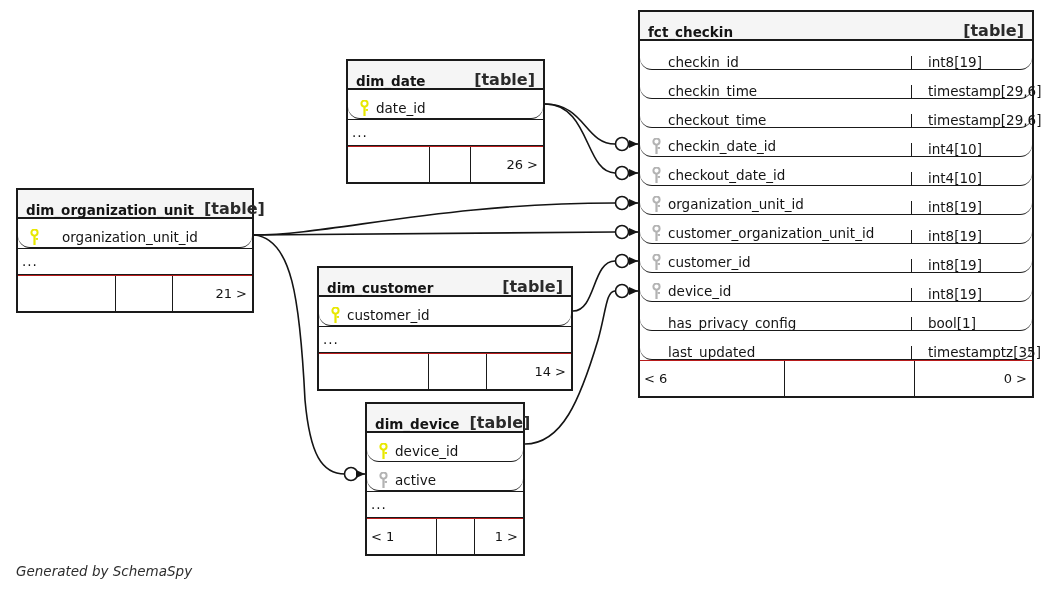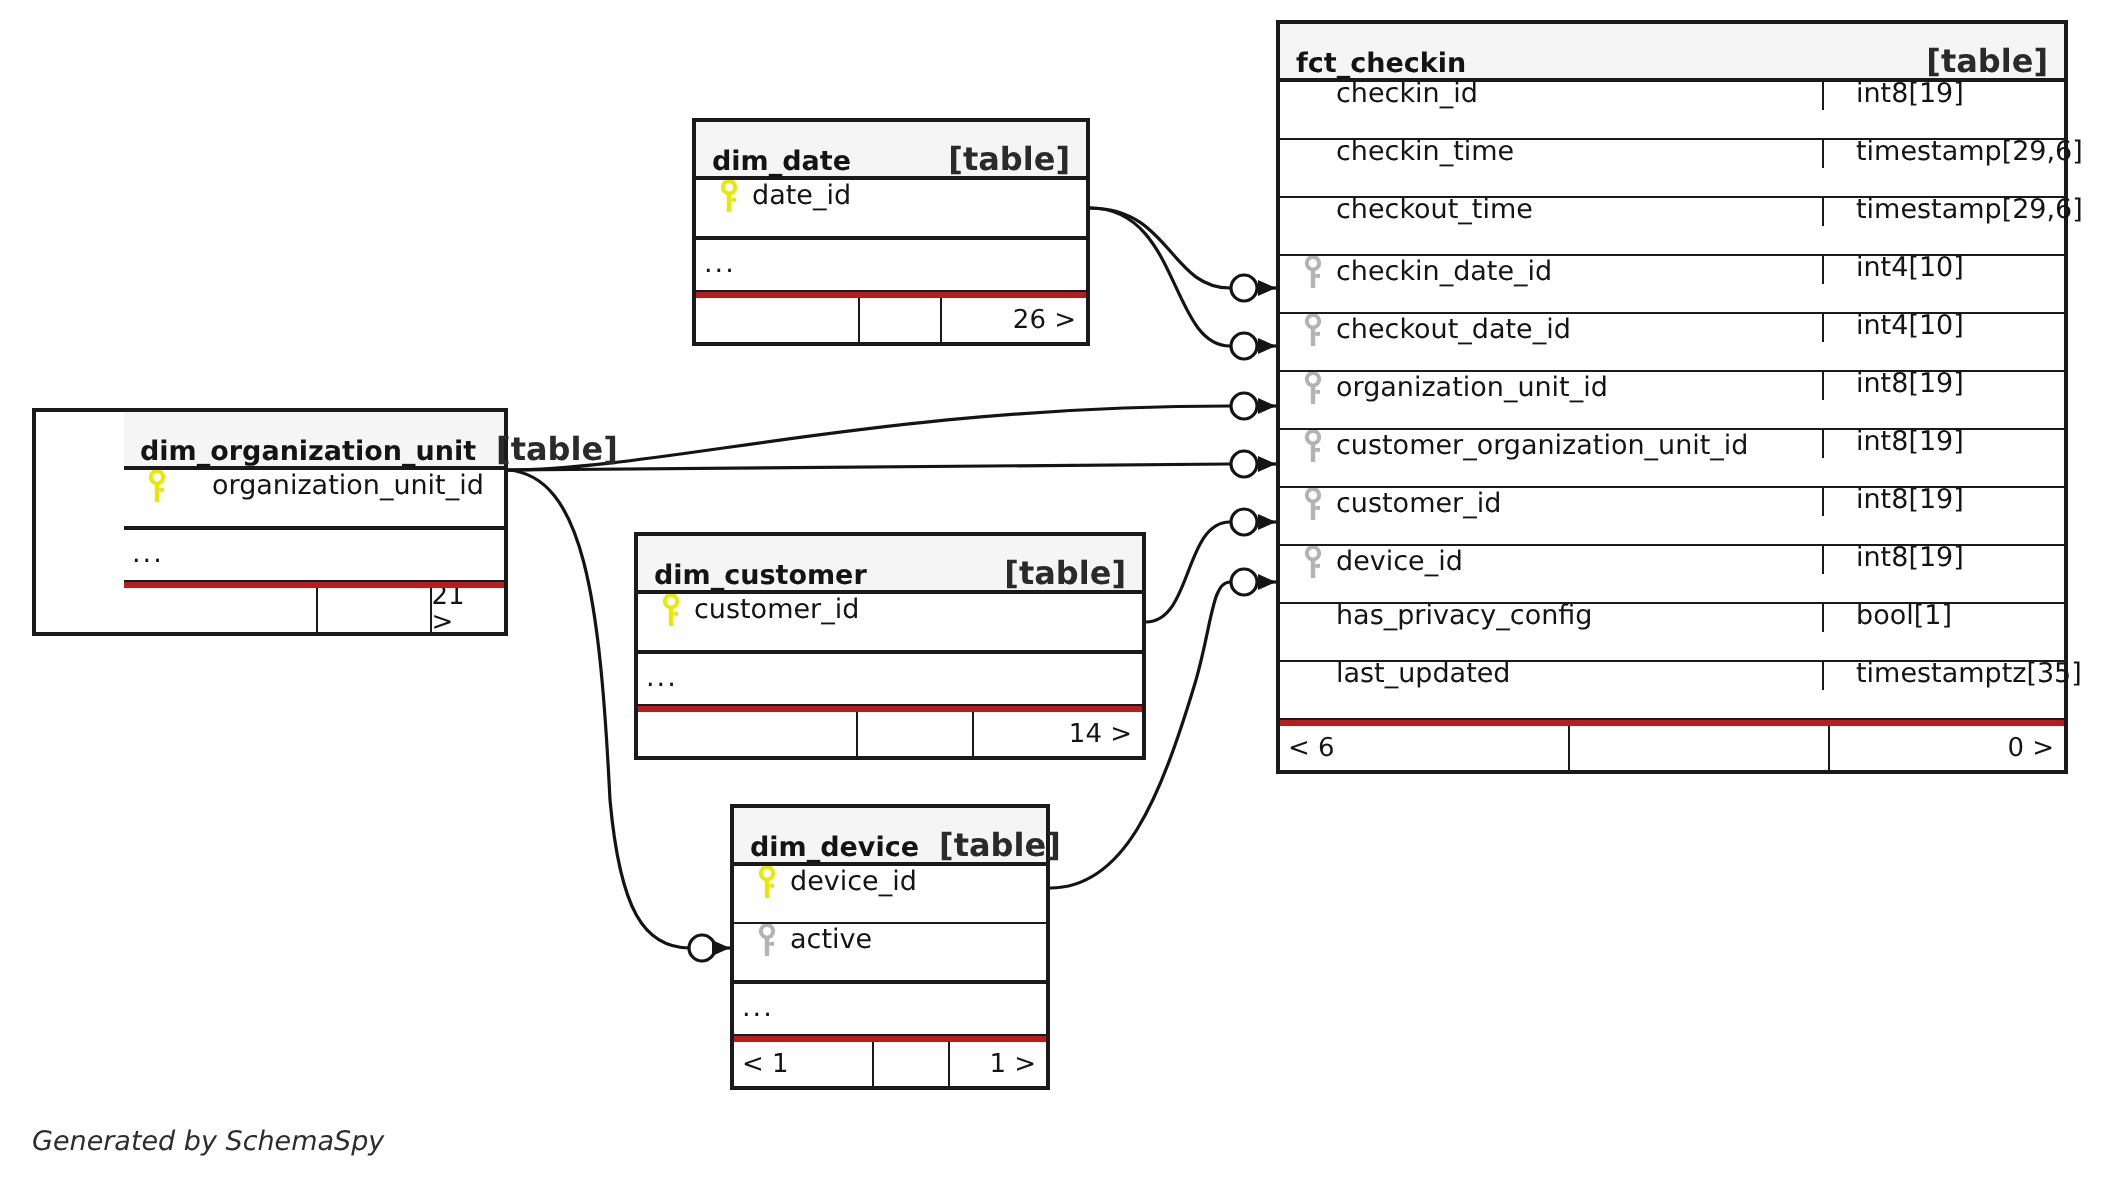--- a/index.html
+++ b/index.html
@@ -59,24 +59,25 @@
   .tbl-kind {
     font-size: 16px;
     color: #2a2a2a;
     white-space: nowrap;
     padding-left: 10px;
     font-weight: bold;
   }
 
   .tbl-row {
     display: flex;
-    align-items: flex-start;
+    align-items: flex-end;
     border-bottom: 1px solid #1a1a1a;
     height: 29px;
     box-sizing: border-box;
+    border-radius: 12px;
   }
   .tbl-row:last-child { border-bottom: none; }
 
   .col-name {
     flex: 1 1 auto;
     display: flex;
     align-items: center;
     padding-left: 6px;
     box-sizing: border-box;
     min-width: 0;
@@ -111,23 +112,23 @@
     align-items: center;
     padding-left: 4px;
     box-sizing: border-box;
     font-size: 13.5px;
     letter-spacing: 1px;
   }
 
   
   .tbl-footer {
     display: flex;
-    height: 25px;
-    box-sizing: border-box;
-    border-top: 3px solid #b91c1c;
+    height: 36px;
+    box-sizing: border-box;
+    border-top: 1px solid #b91c1c;
   }
   .foot-cell {
     display: flex;
     align-items: center;
     box-sizing: border-box;
     font-size: 13px;
     border-right: 1px solid #1a1a1a;
     overflow: hidden;
   }
   .foot-cell:last-child { border-right: none; }
@@ -145,21 +146,21 @@
     top: 563px;
     font-size: 13.5px;
     color: #2d2d2d;
     white-space: nowrap;
     font-style: italic;
   }
 
   
   #tbl-fct_checkin        { left: 638px; top: 10px;  width: 396px; }
   #tbl-dim_date           { left: 346px; top: 59px;  width: 199px; }
-  #tbl-dim_organization_unit { left: 16px; top: 204px; width: 238px; padding-left: 44px; }
+  #tbl-dim_organization_unit { left: 16px; top: 188px; width: 238px; }
   #tbl-dim_customer       { left: 317px; top: 266px; width: 256px; }
   #tbl-dim_device         { left: 365px; top: 402px; width: 160px; }
 </style>
 </head>
 <body>
 
 <div id="canvas">
 
   <svg id="edges" viewBox="0 0 1052 593" width="1052" height="593">
     <defs>

